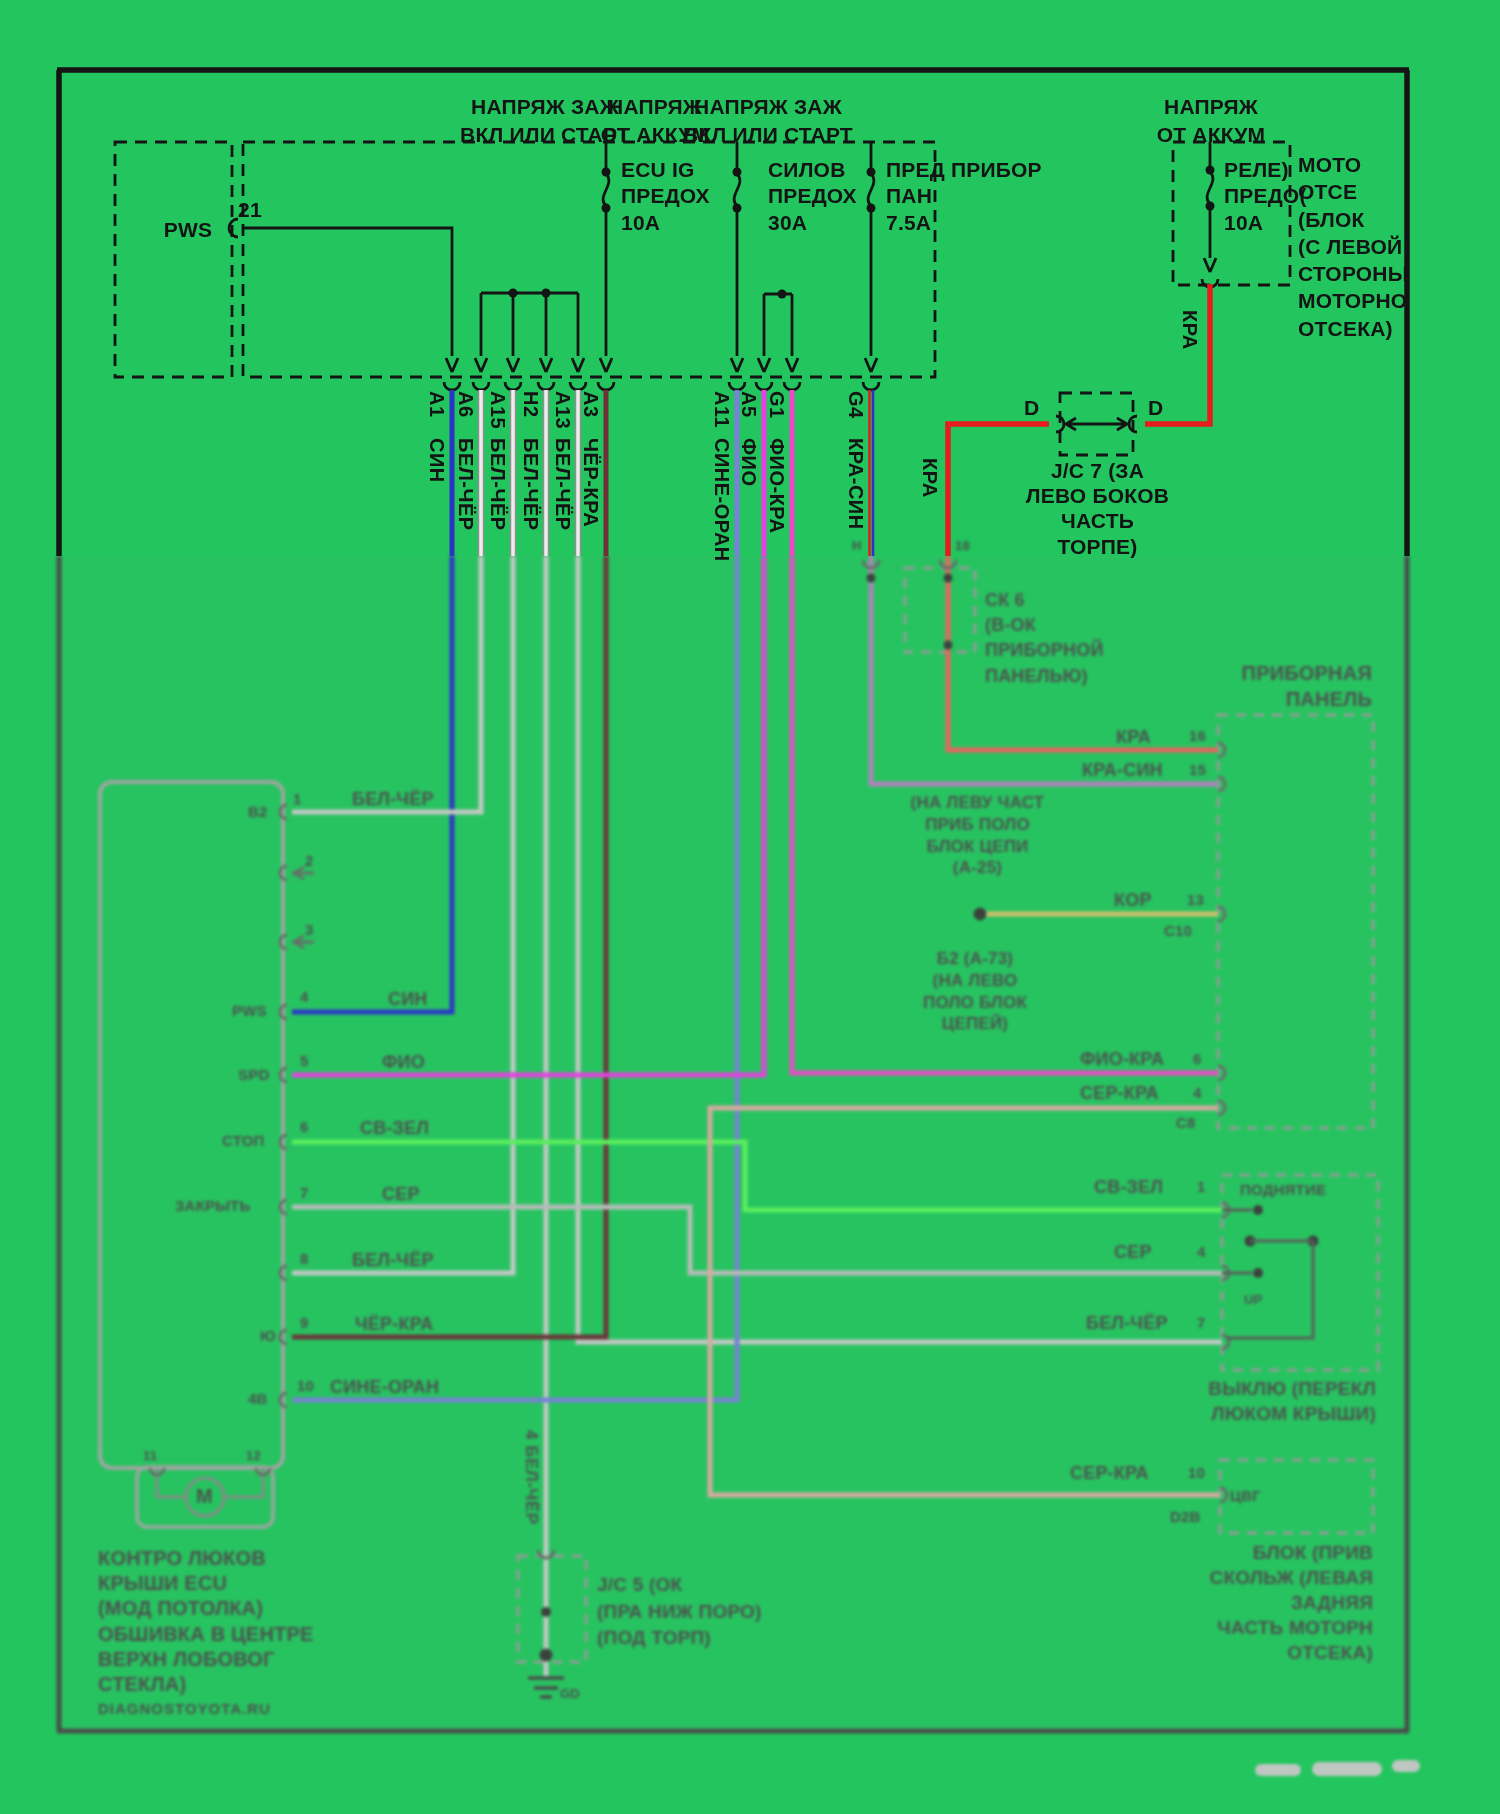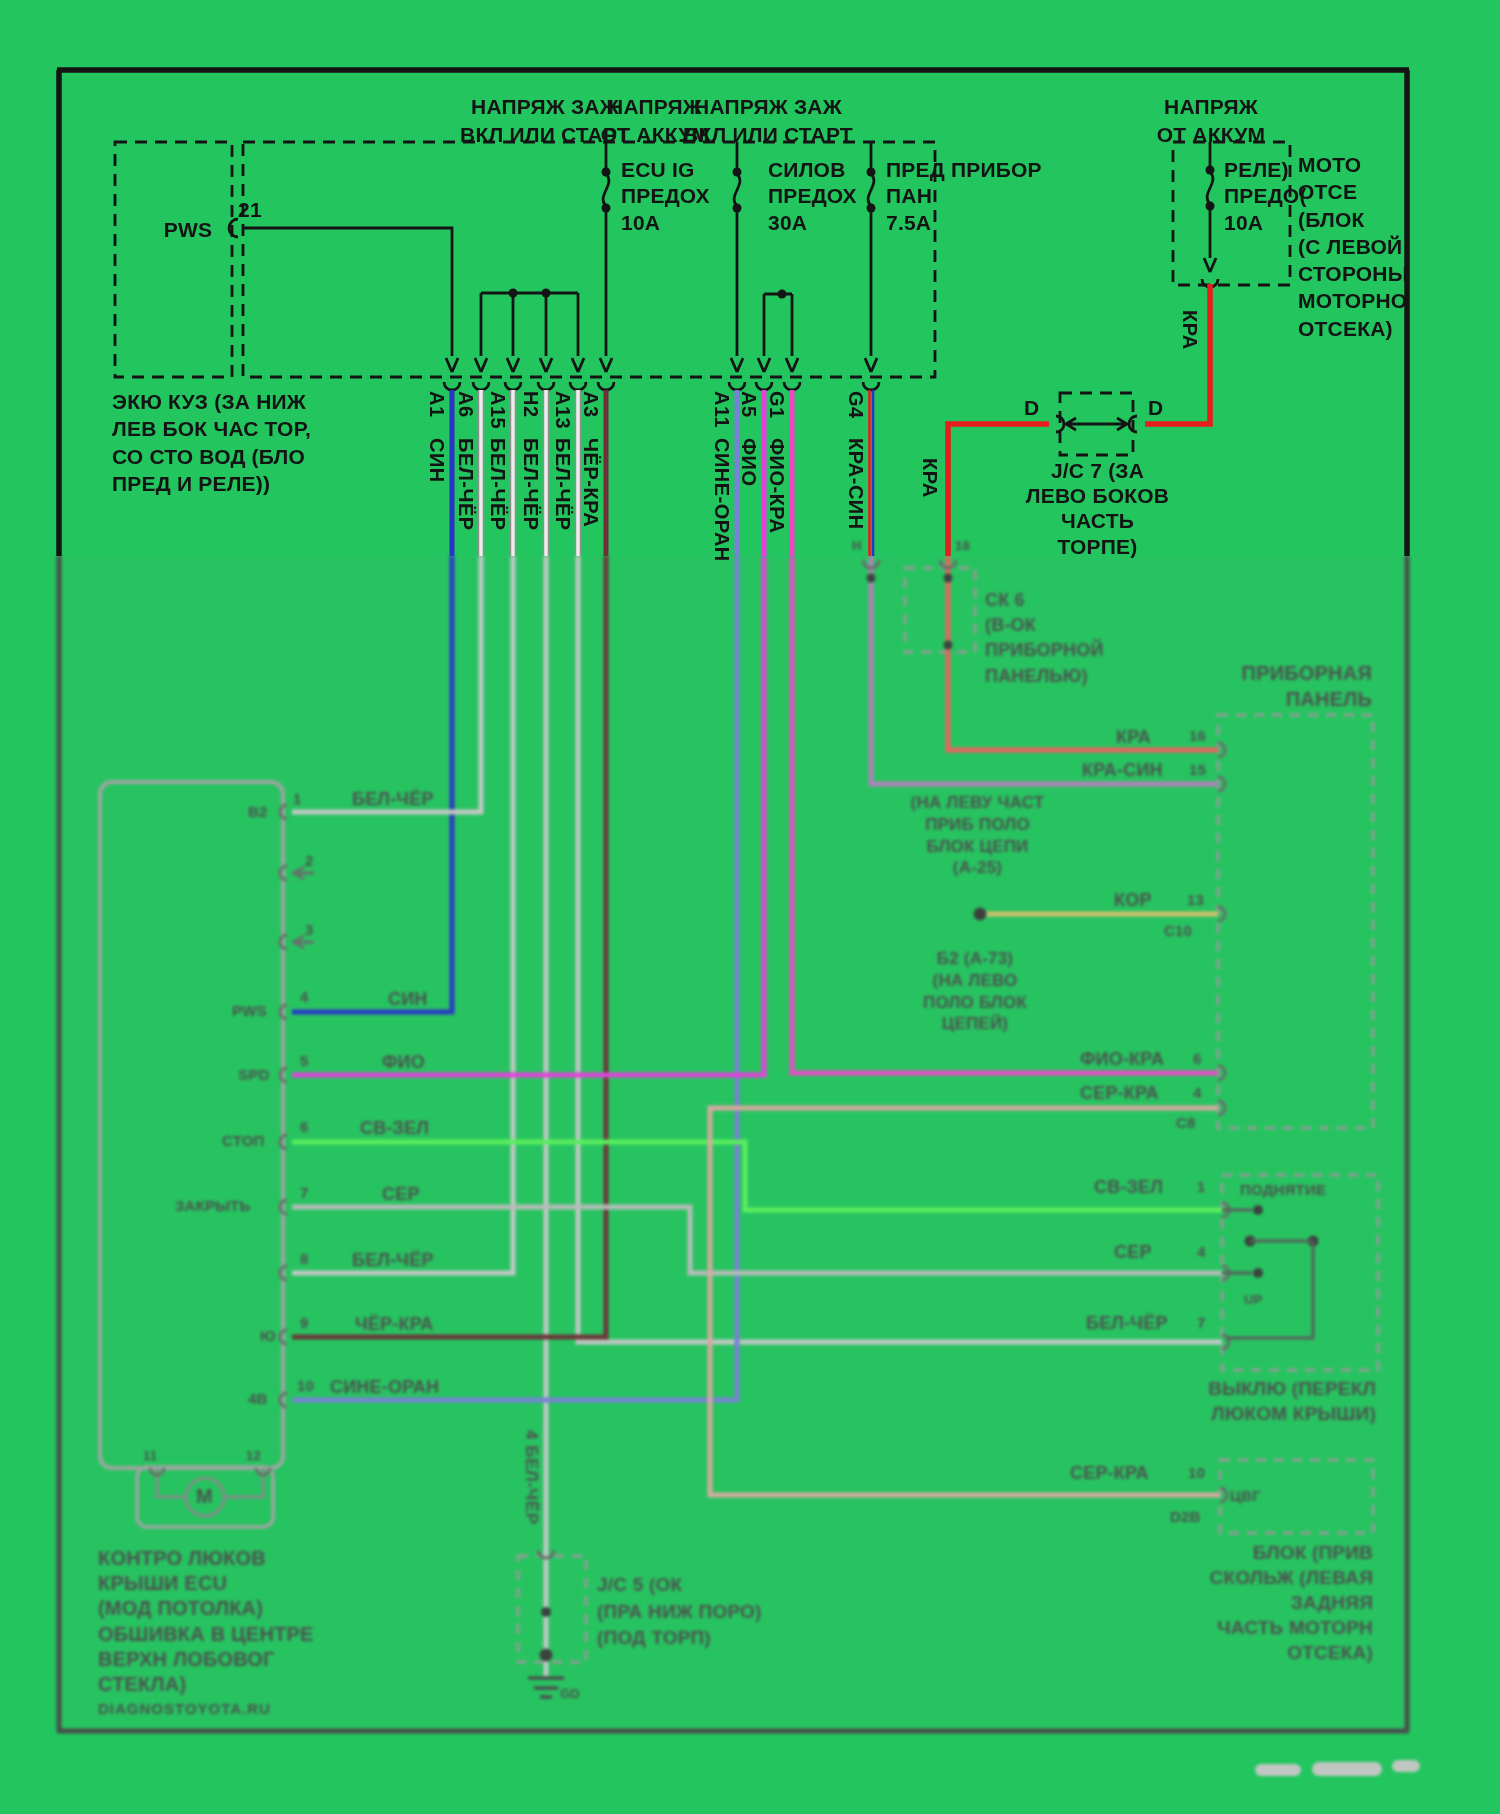--- a/index.html
+++ b/index.html
@@ -300,24 +300,20 @@
 ПРЕДО(
 10A</div>
 
   <div class="t" style="left:1298px;top:151px;line-height:1.3">МОТО
 ОТСЕ
 (БЛОК
 (С ЛЕВОЙ
 СТОРОНЫ
 МОТОРНО
 ОТСЕКА)</div>
-  <div class="t" style="left:112px;top:388px;line-height:1.3">ЭКЮ КУЗ (ЗА НИЖ
-ЛЕВ БОК ЧАС ТОР,
-СО СТО ВОД (БЛО
-ПРЕД И РЕЛЕ))</div>
   <div class="t c" style="left:995px;top:458px;width:205px;line-height:1.2">J/C 7 (ЗА
 ЛЕВО БОКОВ ЧАСТЬ
 ТОРПЕ)</div>
   <div class="t" style="left:1024px;top:394px">D</div>
   <div class="t" style="left:1148px;top:394px">D</div>
   <div class="rot" style="left:1201px;top:310px">КРА</div>
   <div class="rot" style="left:941px;top:458px">КРА</div>
 
   <div class="rot" style="left:448px;top:391px">A1</div>
   <div class="rot" style="left:477px;top:391px">A6</div>

